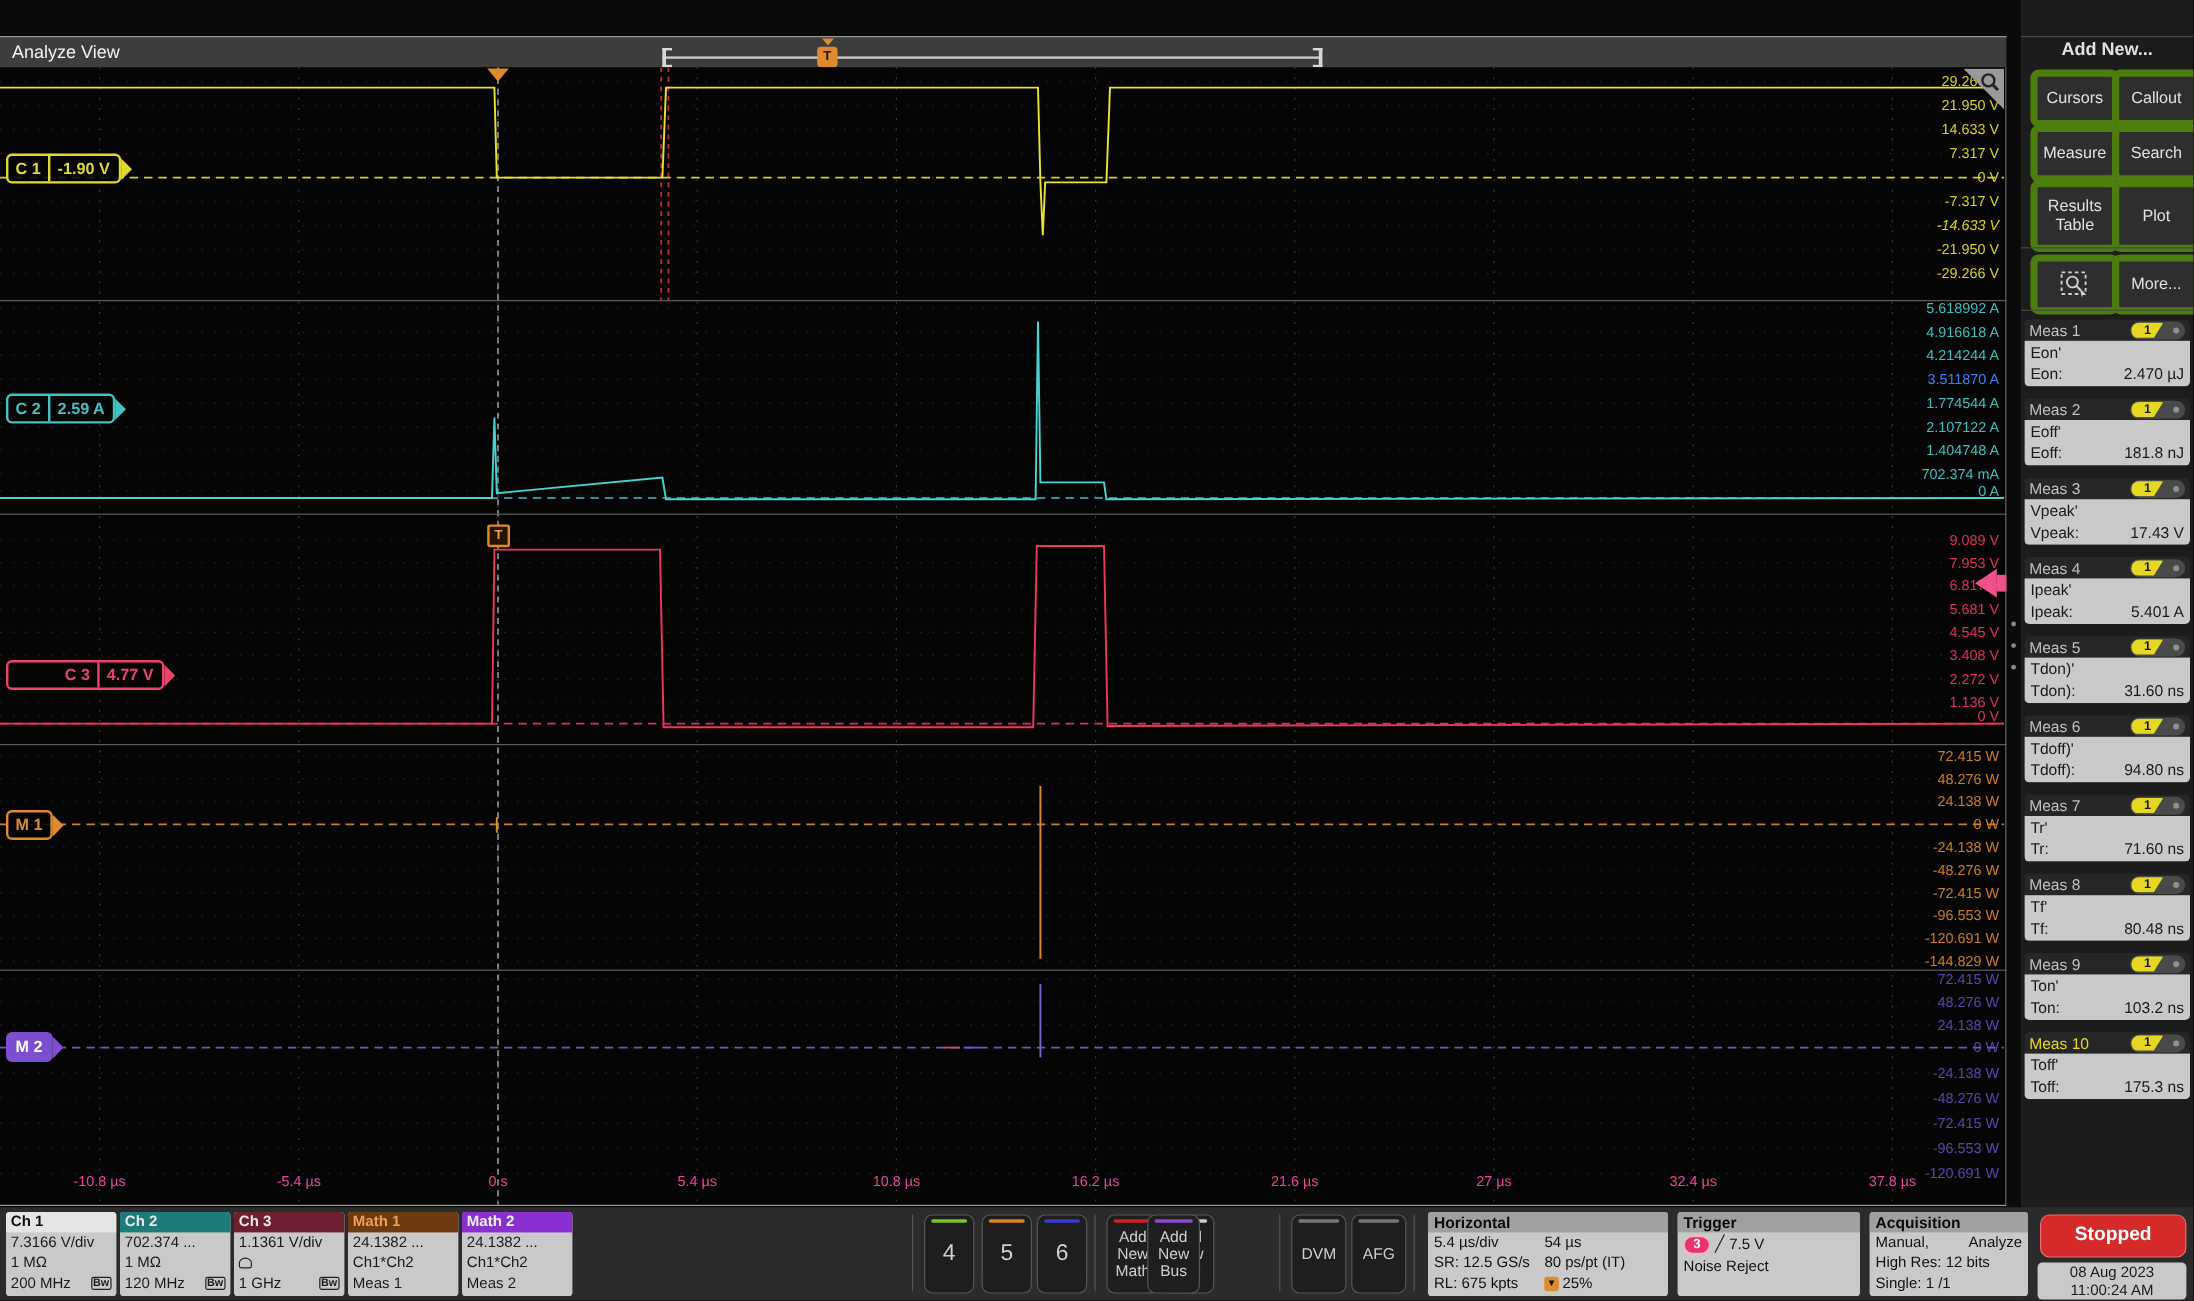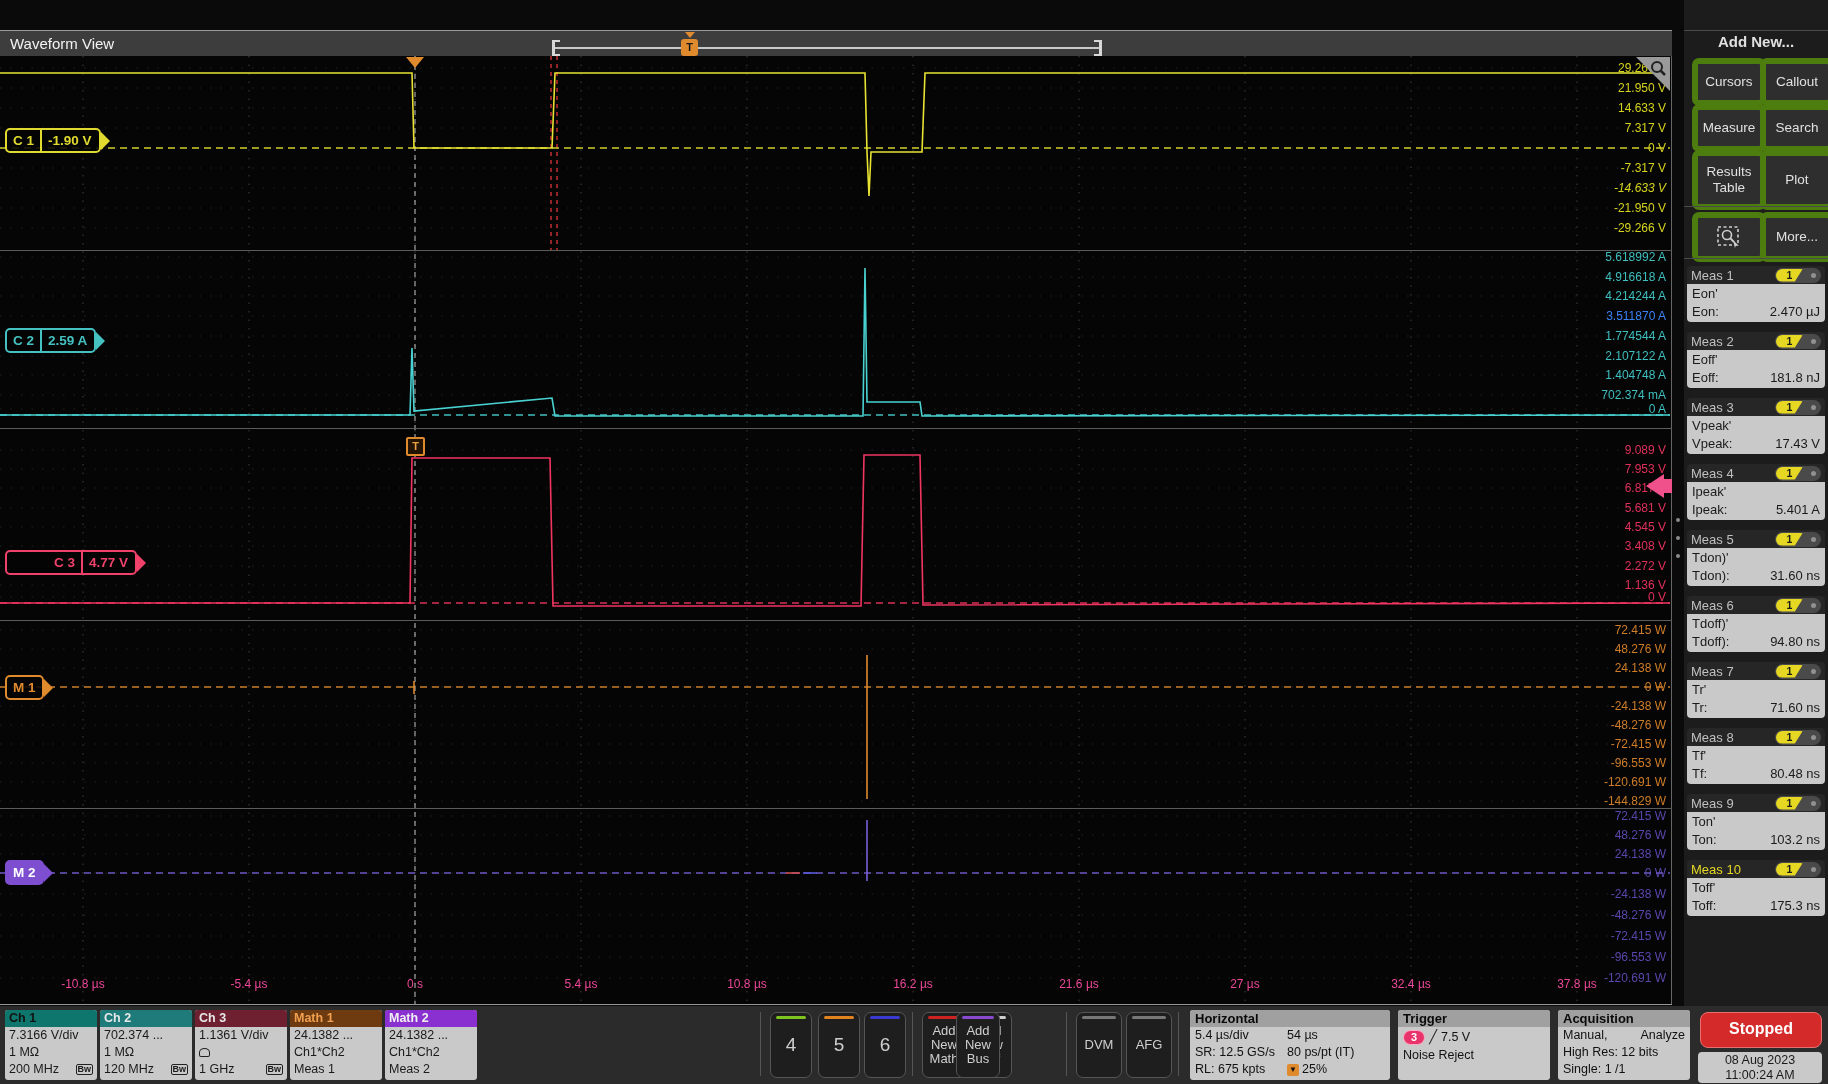--- a/index.html
+++ b/index.html
@@ -96,21 +96,21 @@
             color:#1a1a1a;font-size:12.5px;text-align:center;line-height:1.2;padding-top:1px;}
 </style>
 </head>
 <body>
 
 <div class="screen">
 
   <div class="brand"><span>Te</span><span class="k">k</span><span>tronix</span></div>
 
   <div class="tabbar">
-    <div class="tab-label">Waveform View</div>
+    <div class="tab-label">Analyze View</div>
     <div class="ovbar-line"></div>
     <div class="ovbar-br l"></div>
     <div class="ovbar-br r"></div>
     <div class="ov-trig">T</div>
   </div>
 
   <div class="plot"></div>
   <svg class="traces" width="1672" height="948" viewBox="0 56 1672 948">
       <line x1="83" y1="56" x2="83" y2="1004" stroke="#888" stroke-width="1" stroke-dasharray="1.5 7" opacity="0.45"></line>
       <line x1="249" y1="56" x2="249" y2="1004" stroke="#888" stroke-width="1" stroke-dasharray="1.5 7" opacity="0.45"></line>
@@ -472,21 +472,21 @@
               <span>175.3 ns</span>
             </div>
           </div>
         </div>
       </div>
   </div>
 
   <div class="bottombar">
     <div id="bottom-cards">
         <div class="bcard" style="left: 5px;">
-          <div class="bhead" style="background: #0f766e; color: rgb(17, 17, 17);">Ch 1</div>
+          <div class="bhead" style="background: #e5e5e5; color: rgb(17, 17, 17);">Ch 1</div>
           <div class="brow">
             <span>7.3166 V/div</span>
           </div>
           <div class="brow">
             <span>1 MΩ</span>
           </div>
           <div class="brow">
             <span>200 MHz</span>
             <span class="bwicon">Bw</span>
           </div>

